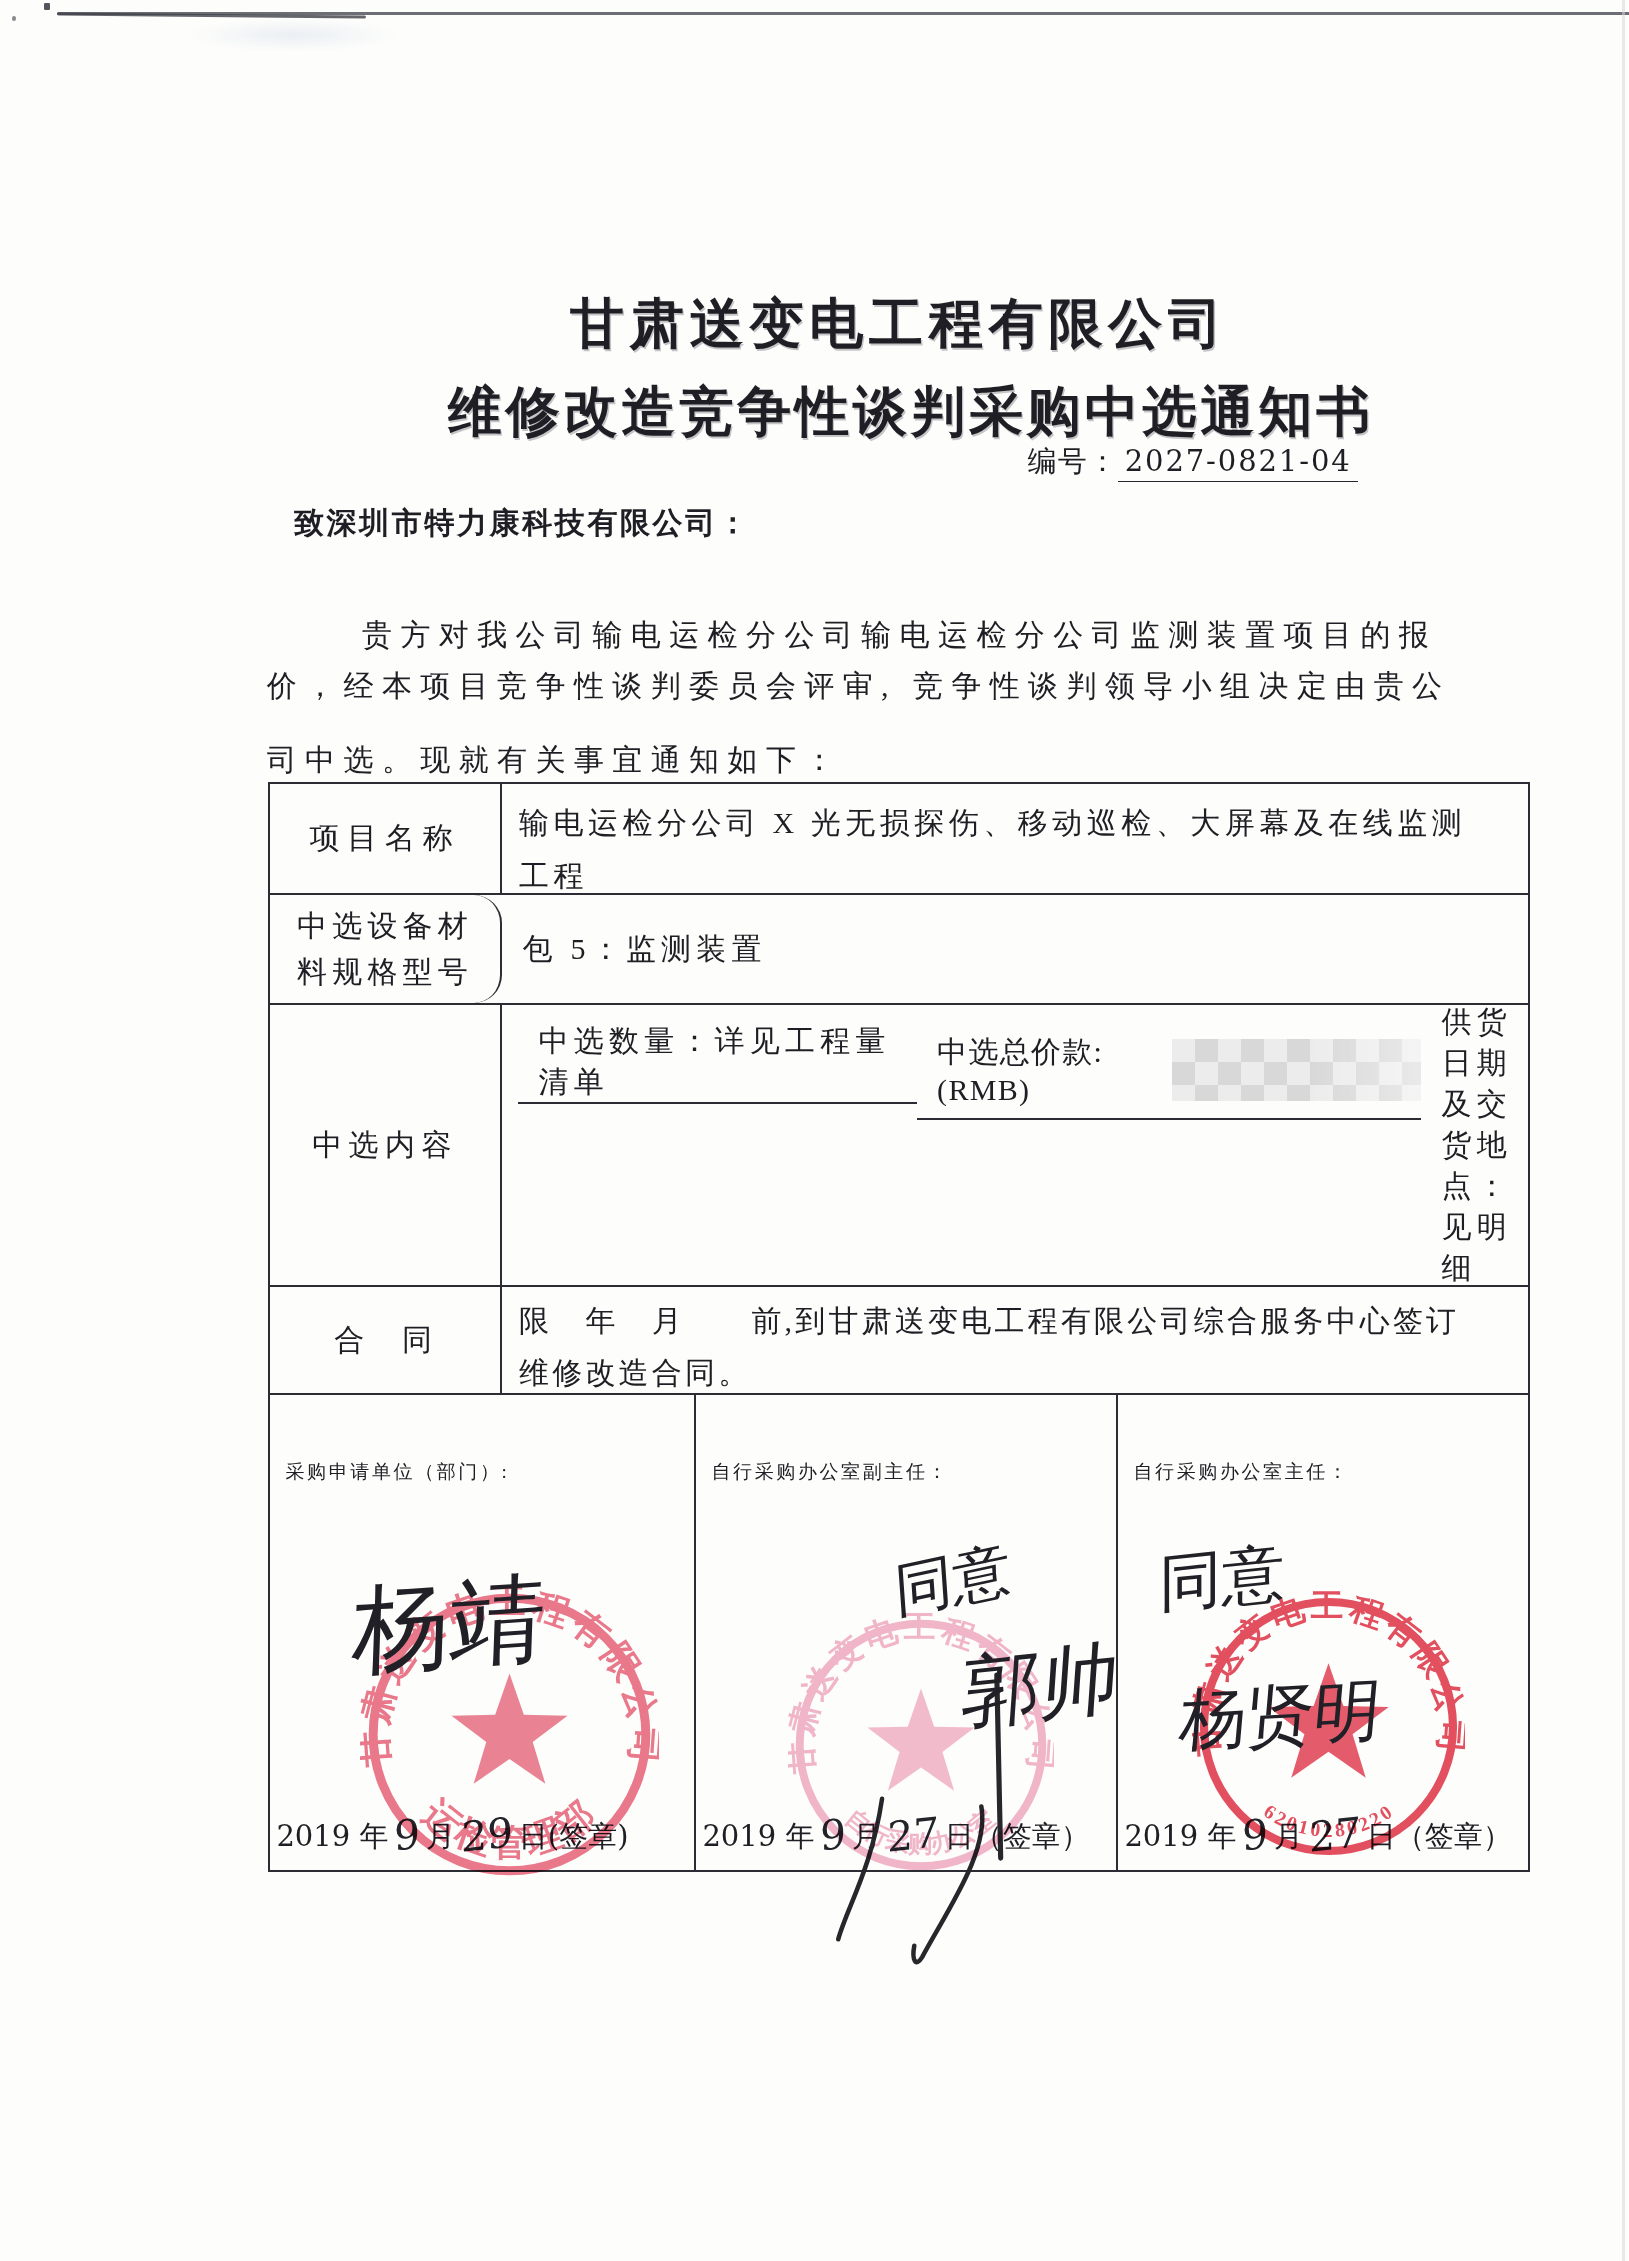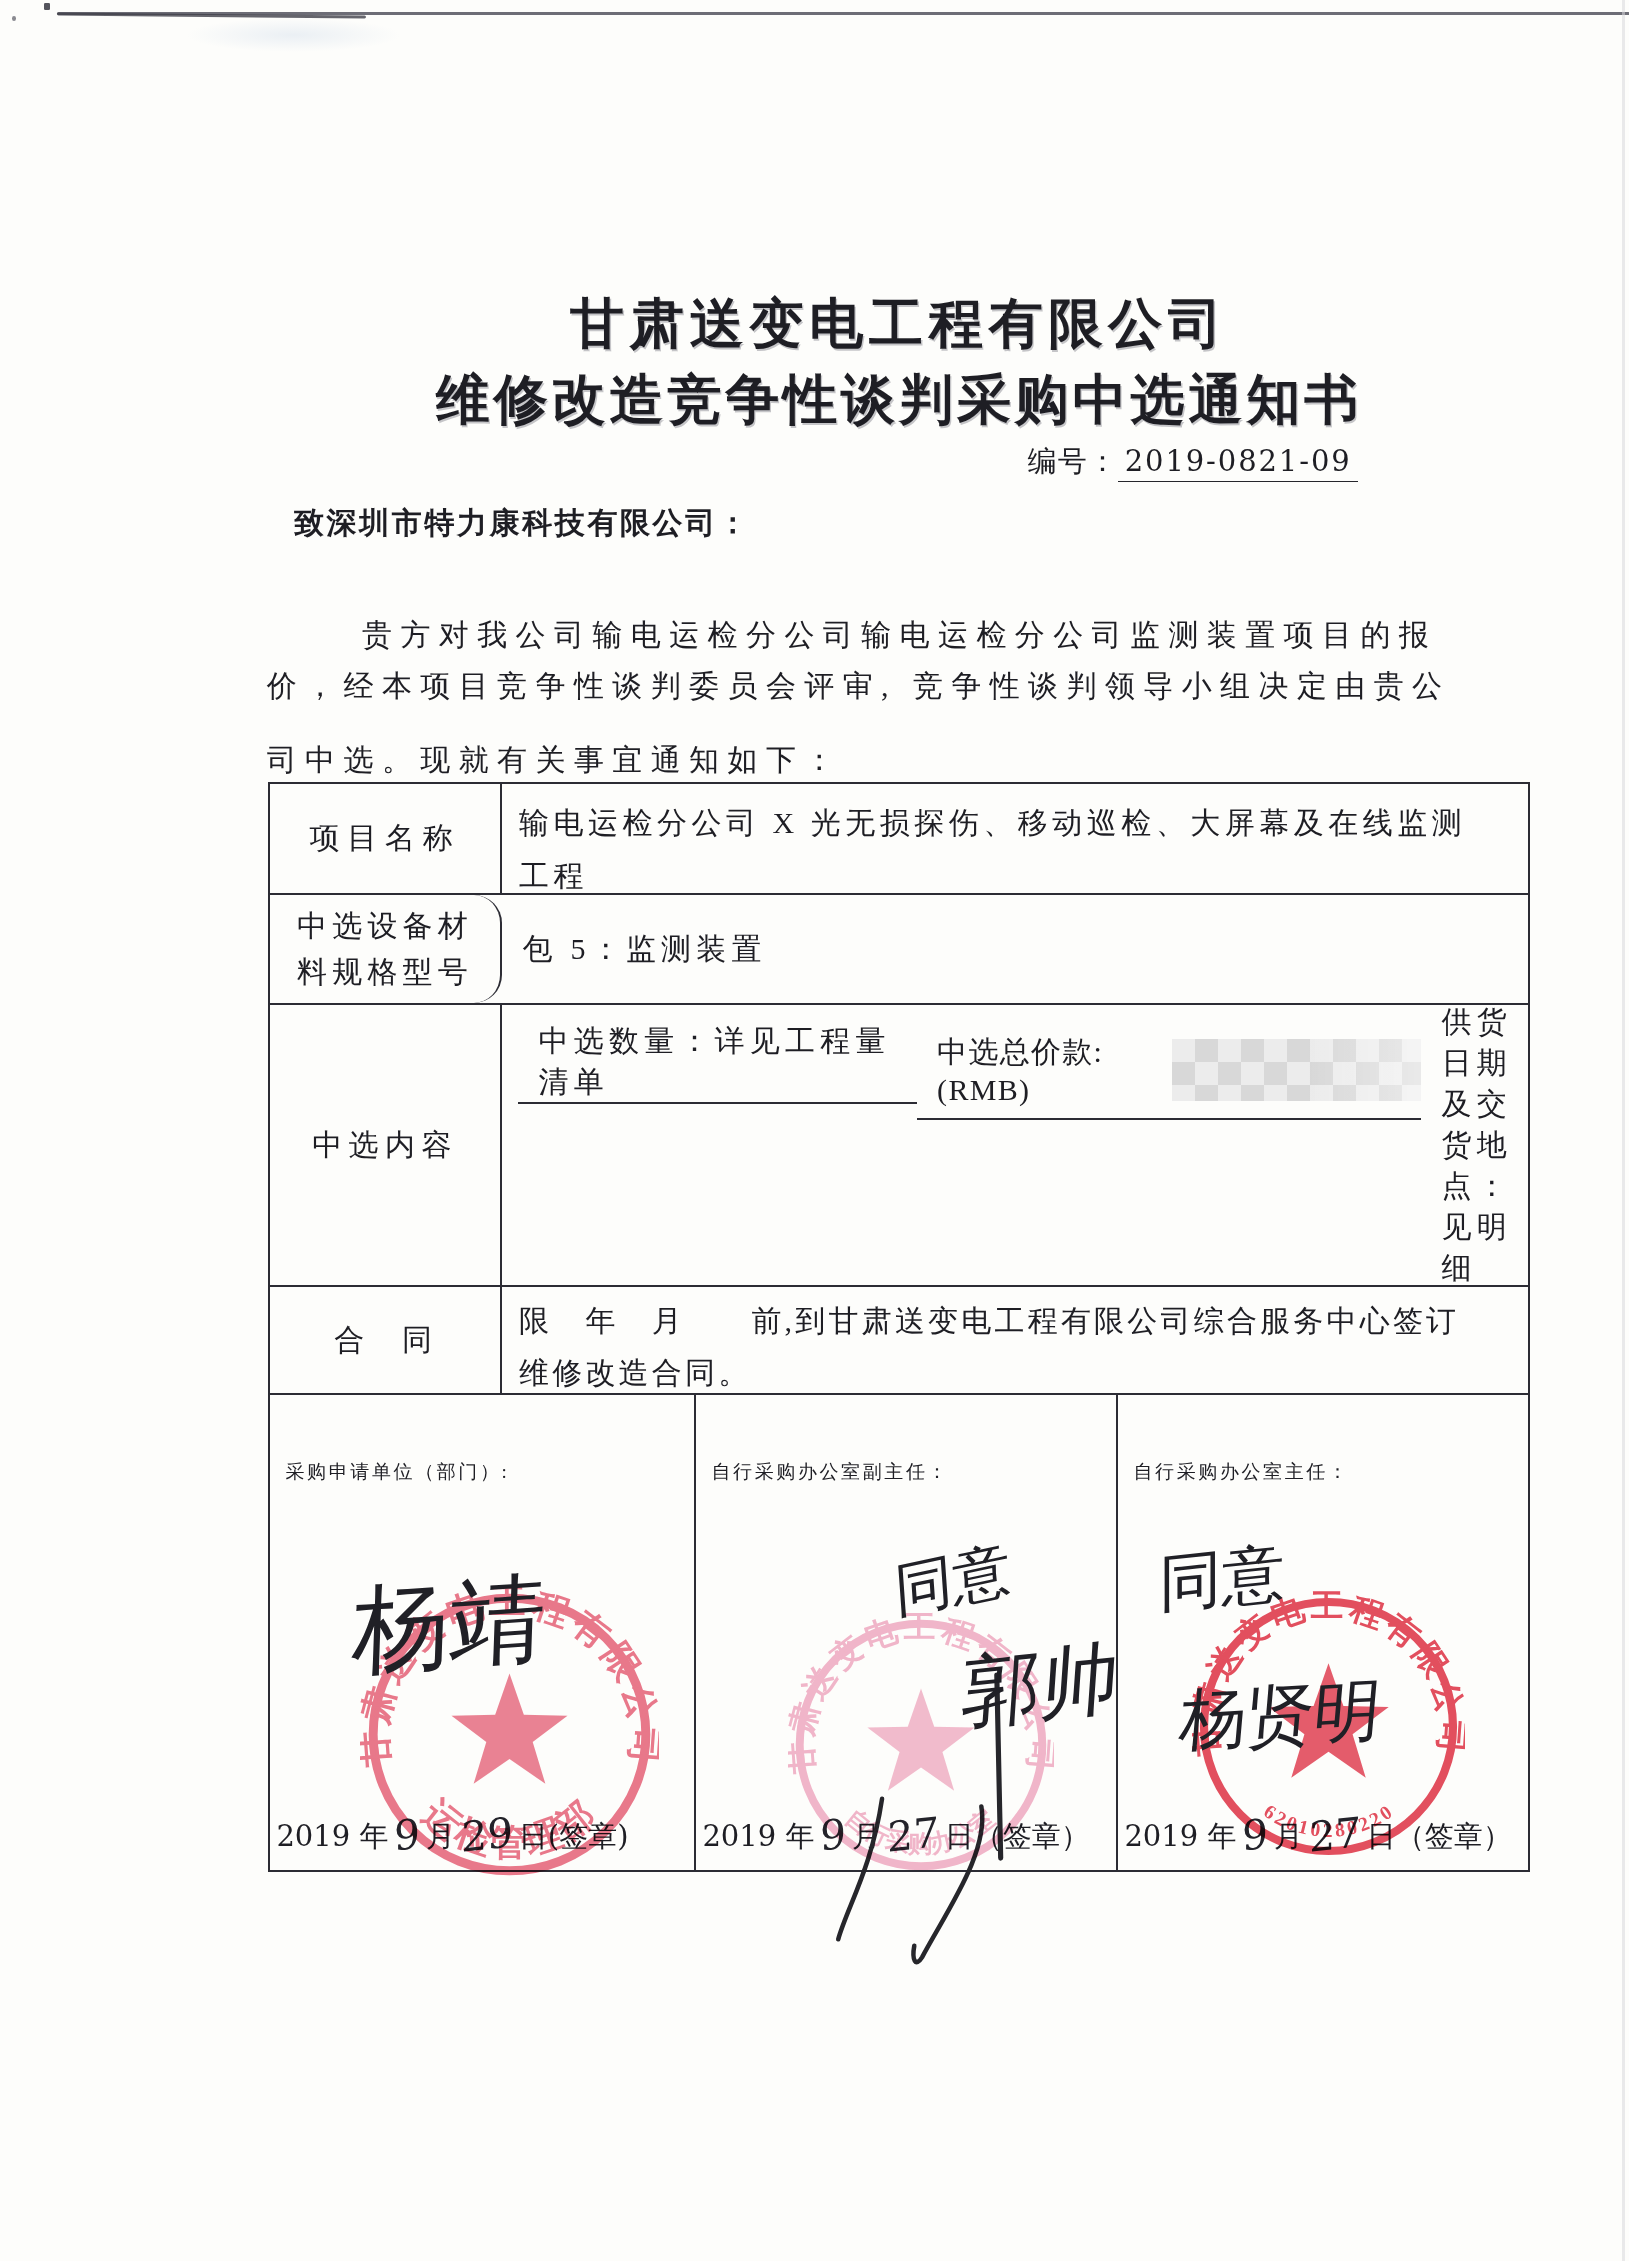--- a/index.html
+++ b/index.html
@@ -17,21 +17,21 @@
     background:radial-gradient(closest-side,rgba(168,190,218,.22),rgba(168,190,218,0));}
   .dot1{position:absolute;left:44px;top:3.2px;width:5.8px;height:6.4px;background:#54545c;border-radius:1.3px;}
   .dot2{position:absolute;left:11.6px;top:16px;width:4.5px;height:5.2px;background:#8a8a90;border-radius:50%;}
   .redge{position:absolute;right:5.2px;top:0;width:2.6px;height:2261px;background:#d9d9dd;opacity:.55;}
   
   .content{position:absolute;left:268px;top:0;width:1262px;}
   .title1{position:absolute;left:0;top:289px;width:100%;text-align:center;
     font-size:54px;font-weight:bold;letter-spacing:5.8px;line-height:71px;margin:0;
     text-shadow:1.3px 1.9px 0 rgba(55,55,70,.28);}
   .title2{position:absolute;left:0;top:363px;width:100%;text-align:center;
-    font-size:54px;font-weight:bold;letter-spacing:3.9px;line-height:74px;margin:0;
+    font-size:54px;font-weight:bold;letter-spacing:3.9px;line-height:74px;margin:12px;
     text-shadow:1.3px 1.9px 0 rgba(55,55,70,.28);}
   .doc-no{position:absolute;top:442px;right:172px;font-size:29px;letter-spacing:1.3px;white-space:nowrap;}
   .doc-no .no-val{font-family:"DejaVu Serif",serif;border-bottom:1.9px solid #26262c;padding:0 6.4px 2.6px 6.4px;letter-spacing:1.9px;}
   .addressee{position:absolute;left:26px;top:503px;font-size:30px;font-weight:bold;letter-spacing:2.6px;}
   .para{position:absolute;font-size:30px;letter-spacing:8.4px;white-space:nowrap;}
   .p1{left:94px;top:589px;margin-top:26px;}
   .p2{left:-1.3px;top:666px;}
   .p3{left:-1.3px;top:740px;}
   
   .tbl{position:absolute;left:268px;top:782px;width:1262px;height:1090px;
@@ -87,21 +87,21 @@
   <div class="smudge"></div>
   <div class="dot1"></div>
   <div class="dot2"></div>
   <div class="redge"></div>
 
   <div class="content">
     <h1 class="title1">甘肃送变电工程有限公司</h1>
     <h1 class="title2">维修改造竞争性谈判采购中选通知书</h1>
 
     <div class="doc-no">
-      <span>编号：</span><span class="no-val">2019-0821-09</span>
+      <span>编号：</span><span class="no-val">2027-0821-04</span>
     </div>
 
     <div class="addressee">致深圳市特力康科技有限公司：</div>
 
     <div class="para p1">贵方对我公司输电运检分公司输电运检分公司监测装置项目的报</div>
     <div class="para p2">价，经本项目竞争性谈判委员会评审, 竞争性谈判领导小组决定由贵公</div>
     <div class="para p3">司中选。现就有关事宜通知如下：</div>
   </div>
 
   <div class="tbl">

